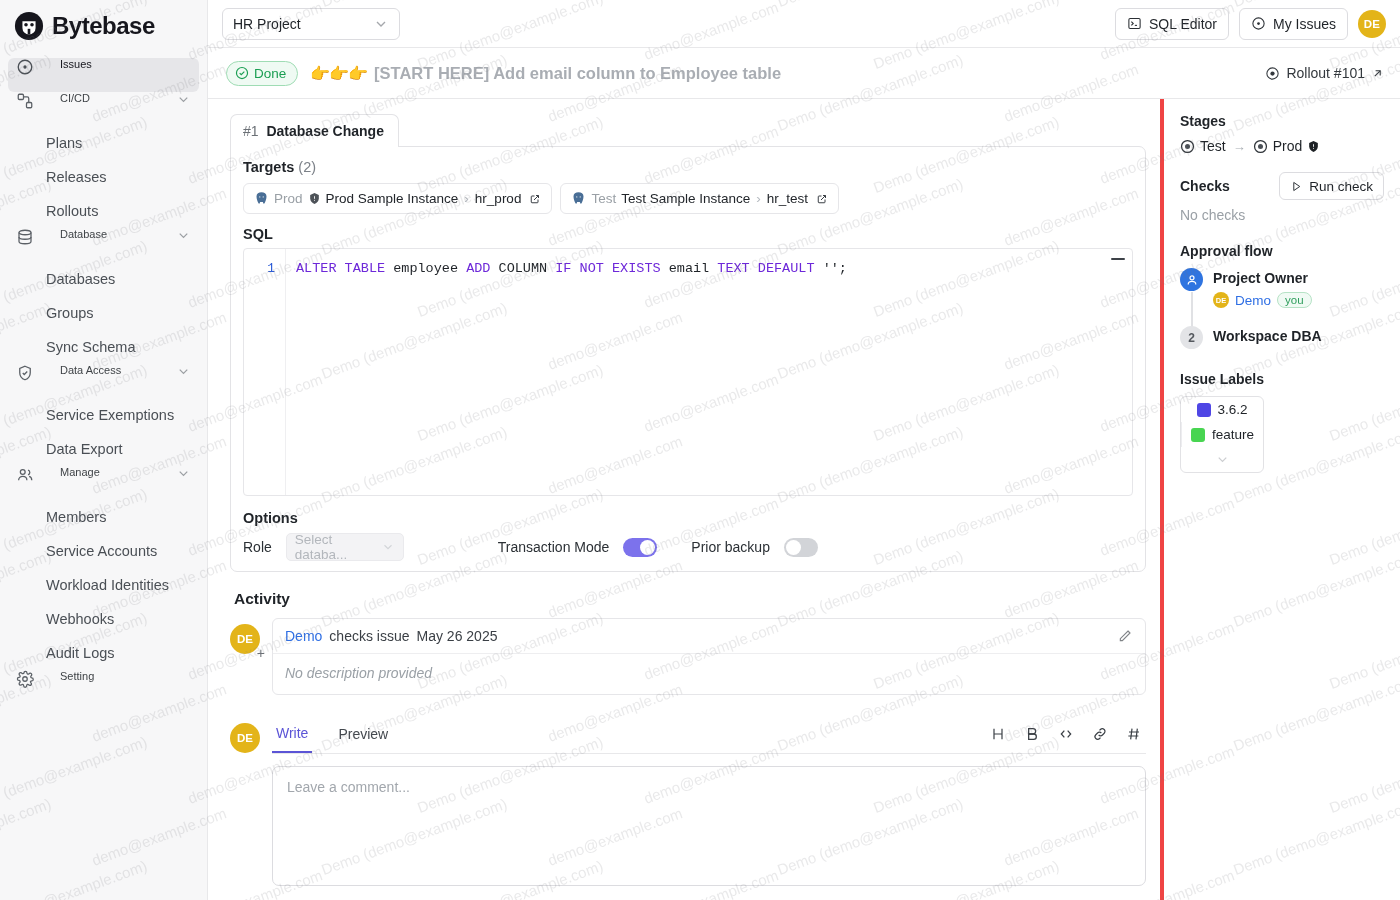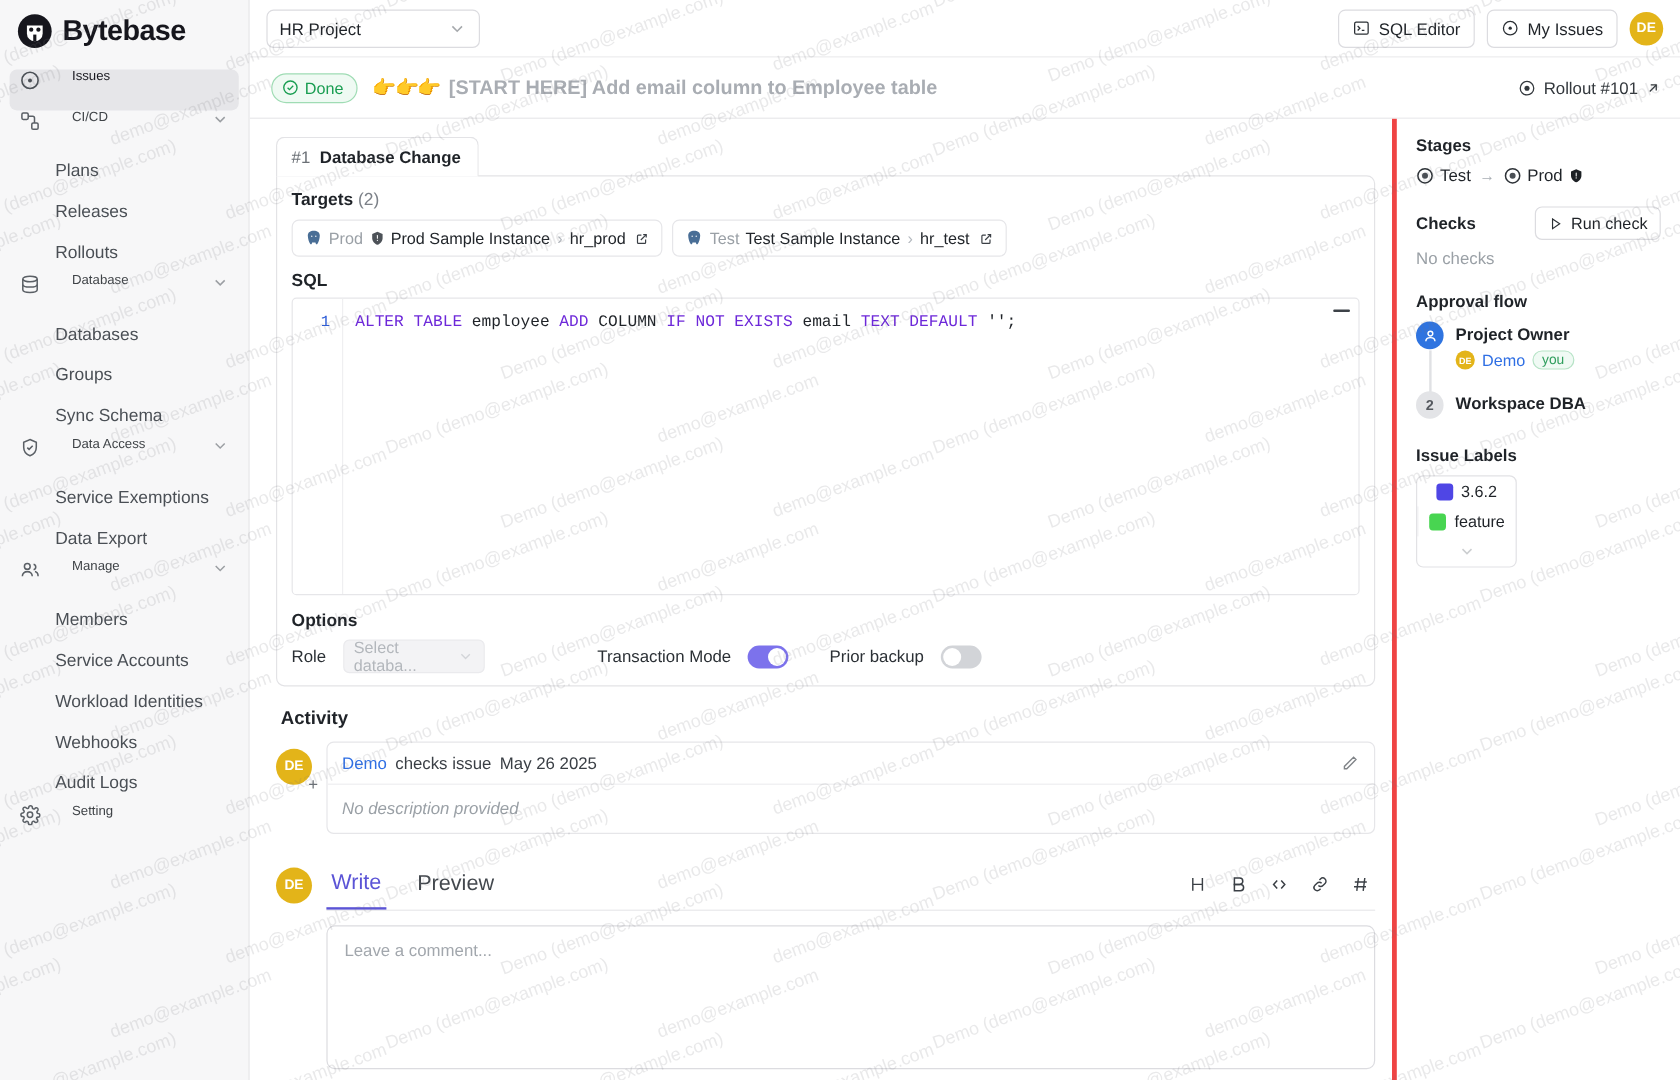--- a/index.html
+++ b/index.html
@@ -223,21 +223,21 @@
     width: 30px; height: 30px; flex: 0 0 30px; border-radius: 50%;
     background: #e3b419; color: #fff; display: flex; align-items: center;
     justify-content: center; font-size: 11.5px; font-weight: 700; margin-top: 8px;
   }
   .cmt-body { flex: 1; min-width: 0; }
   .cmt-tabs {
     display: flex; align-items: center; gap: 22px;
     border-bottom: 1px solid #e8e8ea; padding-bottom: 0;
   }
   .cmt-tab {
-    font-size: 18px; color: #43484e; padding: 10px 4px 10px 4px; cursor: pointer;
+    font-size: 14px; color: #43484e; padding: 10px 4px 10px 4px; cursor: pointer;
   }
   .cmt-tab.active {
     color: #5b54d6; border-bottom: 2px solid #5b54d6; font-weight: 500;
   }
   .md-tools { margin-left: auto; display: flex; align-items: center; gap: 18px; padding-right: 4px; }
   .md-ico { font-size: 15px; color: #3b4046; cursor: pointer; line-height: 1; }
   .cmt-box {
     margin-top: 12px; border: 1px solid #dcdce0; border-radius: 7px;
     height: 120px; padding: 12px 14px; font-size: 14px; color: #a2a7ad;
   }

